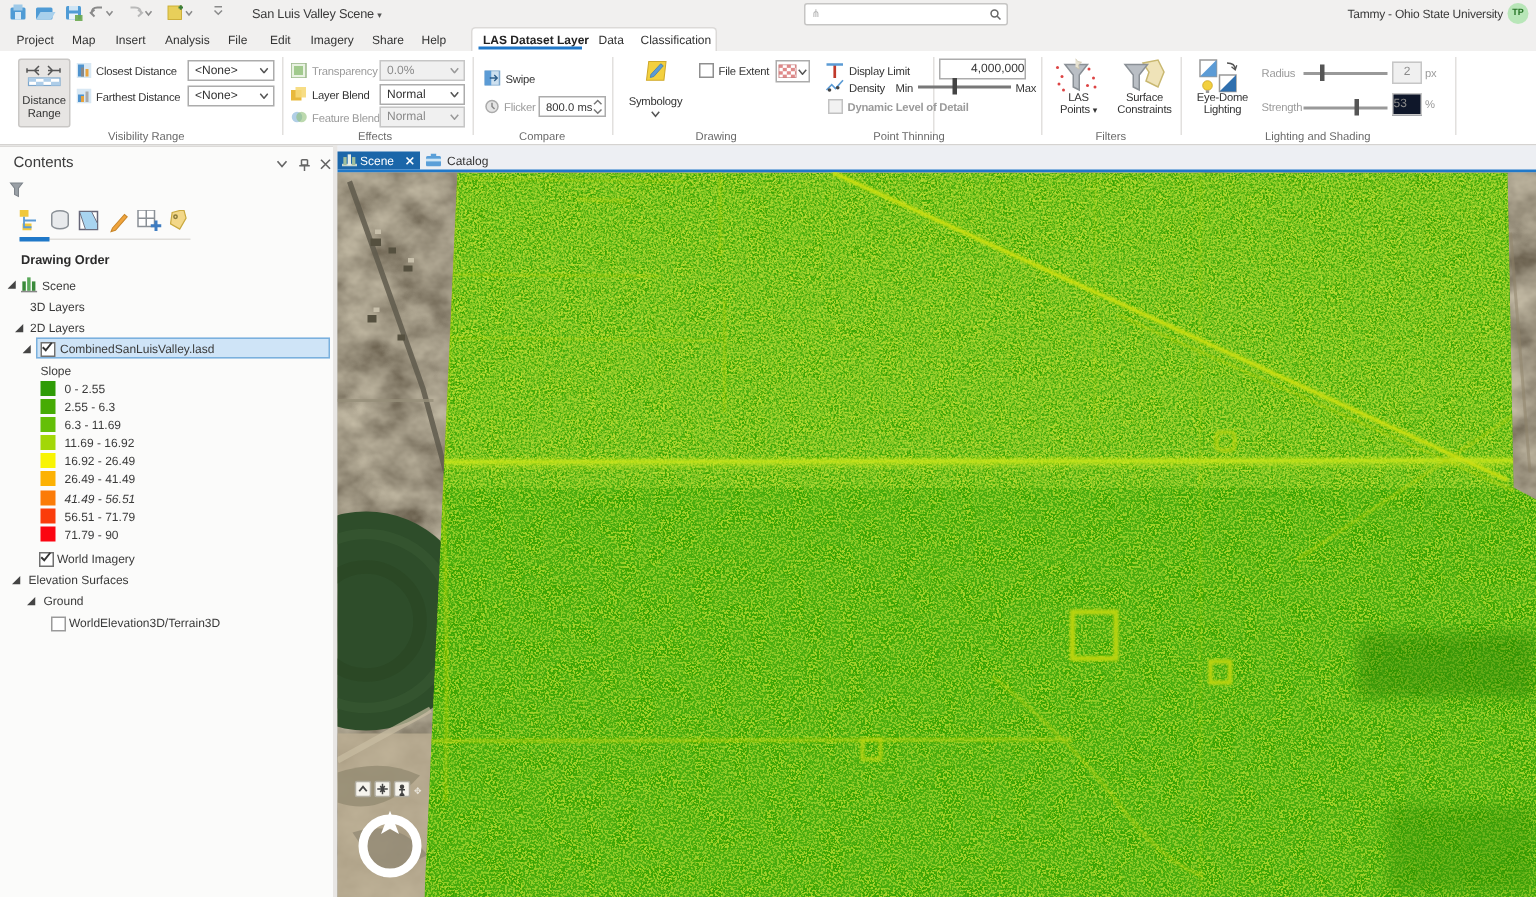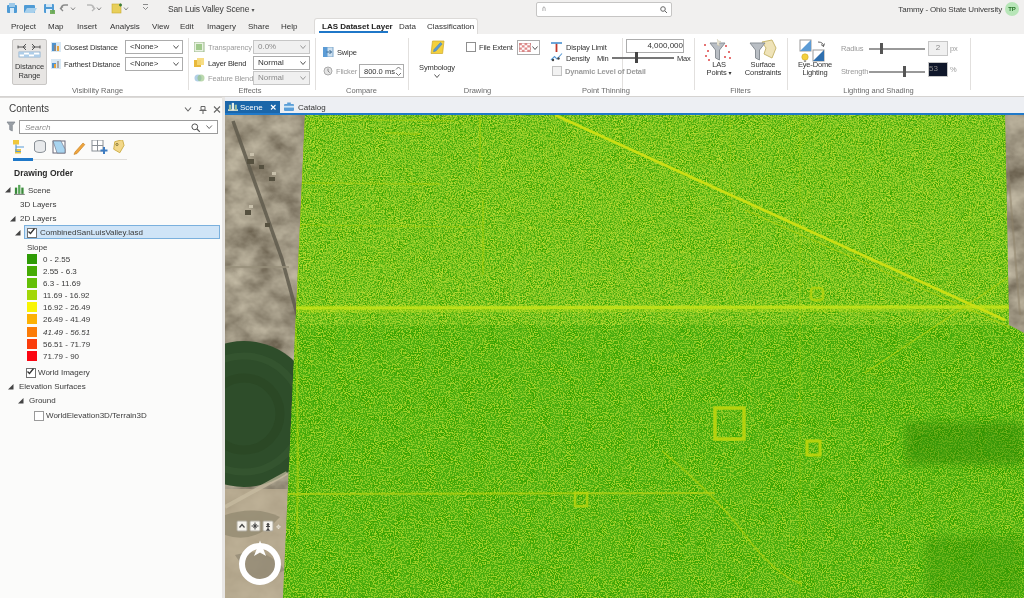--- a/index.html
+++ b/index.html
@@ -68,21 +68,21 @@
 <div class="abs txt" style="right:22px;top:5px;font-size:8px;color:#3a3a3a;">Tammy - Ohio State University</div>
 <div class="abs" style="left:1005px;top:2px;width:14px;height:14px;border-radius:50%;background:#b8e6b8;text-align:center;font-size:6px;color:#267326;line-height:14px;font-weight:bold;">TP</div>
 
 <div class="abs" style="left:0;top:18px;width:1024px;height:16px;background:#f1f0ef;"></div>
 <div class="abs" style="left:314px;top:18px;width:164px;height:16px;background:#fff;border:1px solid #dcdad8;border-bottom:none;border-radius:3px 3px 0 0;box-sizing:border-box;"></div>
 <div id="menus" class="abs" style="left:0;top:18px;width:1024px;height:16px;font-size:8px;color:#323232;">
   <span class="abs" style="left:11px;top:4px;">Project</span>
   <span class="abs" style="left:48px;top:4px;">Map</span>
   <span class="abs" style="left:77px;top:4px;">Insert</span>
   <span class="abs" style="left:110px;top:4px;">Analysis</span>
-  <span class="abs" style="left:152px;top:4px;">View</span>
+  <span class="abs" style="left:152px;top:4px;">File</span>
   <span class="abs" style="left:180px;top:4px;">Edit</span>
   <span class="abs" style="left:207px;top:4px;">Imagery</span>
   <span class="abs" style="left:248px;top:4px;">Share</span>
   <span class="abs" style="left:281px;top:4px;">Help</span>
   <span class="abs" style="left:322px;top:4px;font-weight:bold;color:#222;">LAS Dataset Layer</span>
   <span class="abs" style="left:399px;top:4px;">Data</span>
   <span class="abs" style="left:427px;top:4px;">Classification</span>
 </div>
 <div class="abs" style="left:319px;top:31px;width:69px;height:2px;background:#1f77c8;"></div>
 
@@ -292,30 +292,20 @@
   <svg width="40" height="10" style="position:absolute;left:184px;top:7px;">
       <path d="M1 2.5 l3 3.5 l3-3.5" stroke="#666" fill="none" stroke-width="1.1"></path>
       <g stroke="#666" fill="none" stroke-width="1">
         <path d="M17 1.5 h4 M17 1.5 v3.5 h4 v-3.5 M15.5 5.5 h7 M19 5.5 v3.5"></path>
       </g>
       <path d="M30 1.5 l6 6 M36 1.5 l-6 6" stroke="#666" stroke-width="1.1"></path>
     </svg>
   <svg width="11" height="12" style="position:absolute;left:6px;top:23px;">
       <path d="M1 1 h8 L6.3 4.5 v5.5 l-2.6-1.3 V4.5 Z" fill="#9aa0a6" stroke="#7d838a" stroke-width="0.7"></path>
     </svg>
-  <div class="abs" style="left:19px;top:22px;width:199px;height:14px;background:#fff;border:1px solid #9b9b9b;box-sizing:border-box;">
-    <span style="position:absolute;left:5px;top:2px;font-style:italic;color:#8a8a8a;font-size:8px;">Search</span>
-    <svg width="10" height="10" style="position:absolute;right:16px;top:2px;">
-        <circle cx="3.8" cy="3.8" r="2.9" stroke="#555" fill="none" stroke-width="1"></circle>
-        <path d="M6 6 l2.8 2.8" stroke="#555" stroke-width="1.2"></path>
-      </svg>
-    <svg width="7" height="5" style="position:absolute;right:4px;top:4px;">
-        <path d="M0.5 0.5 l2.7 3 l2.7-3" stroke="#666" fill="none"></path>
-      </svg>
-  </div>
   <svg width="130" height="16" style="position:absolute;left:13px;top:42px;">
     <g>
         <rect x="0" y="0" width="6" height="4.5" fill="#f0c83c"></rect>
         <rect x="2" y="9" width="6" height="4.5" fill="#f0c83c"></rect>
         <path d="M3 4.5 v7 h5 M3 7 h8" stroke="#5b9bd5" fill="none" stroke-width="1.2"></path>
       </g>
     <g transform="translate(21,0)">
         <ellipse cx="6" cy="3" rx="5.5" ry="2.5" fill="#e8eaec" stroke="#8a9096"></ellipse>
         <path d="M0.5 3 v7 a5.5 2.5 0 0 0 11 0 v-7" fill="#e8eaec" stroke="#8a9096"></path>
       </g>

